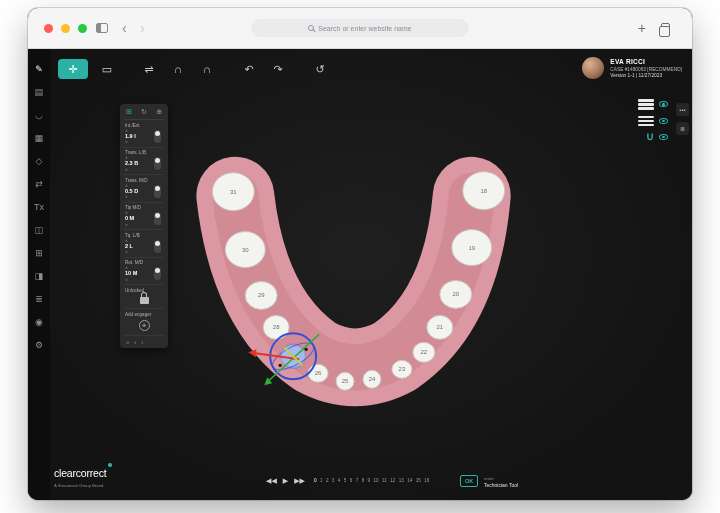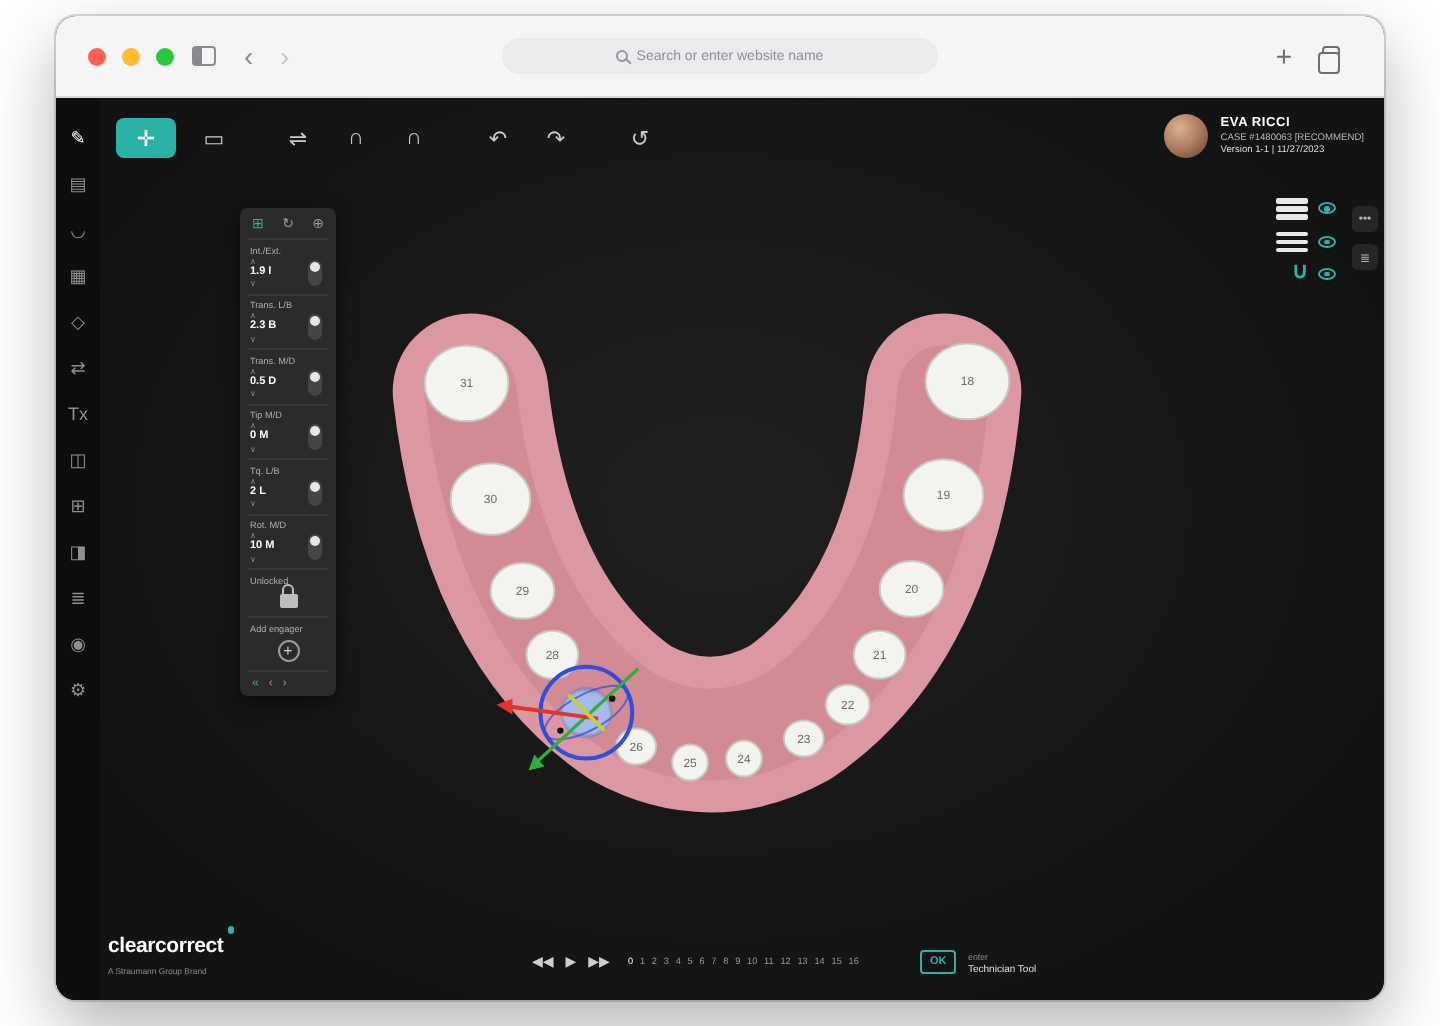--- a/index.html
+++ b/index.html
@@ -86,21 +86,21 @@
   .engager-section { padding:3px 1px 2px; border-bottom:1px solid #373737; }
   .engager-label { font-size:4.6px; color:#b0b0b0; }
   .plus-circle { margin:3px auto 2px; width:11px; height:11px; border:1px solid #9a9a9a; border-radius:50%;
                  color:#cfcfcf; font-size:8px; line-height:9px; text-align:center; cursor:pointer; }
   .panel-footer { display:flex; gap:5px; padding:3px 2px 0; }
   .pf-arrow { font-size:6px; color:#9a9a9a; line-height:6px; cursor:pointer; }
   .pf-arrow:first-child { color:#2cb1a6; }
 
   
   .logo-block { position:absolute; left:26px; bottom:12px; z-index:6; }
-  .logo { font-size:10.5px; color:#fff; font-weight:bold; letter-spacing:-.2px; }
+  .logo { font-size:10.5px; color:#fff; font-weight:normal; letter-spacing:-.2px; }
   .logo-dot { display:inline-block; width:3.5px; height:3.5px; background:#2cb1a6; border-radius:50%; margin-left:2px; vertical-align:top; }
   .tagline { font-size:4.2px; color:#8a8a8a; margin-top:2px; }
 
   .playback { position:absolute; left:238px; bottom:15px; display:flex; gap:6px; z-index:6; }
   .pb-btn { font-size:7px; color:#cfcfcf; cursor:pointer; }
 
   .timeline { position:absolute; left:286px; bottom:17px; display:flex; gap:3.4px; z-index:6; }
   .step { font-size:4.6px; color:#9a9a9a; cursor:pointer; }
   .step.current { color:#ffffff; }
 

